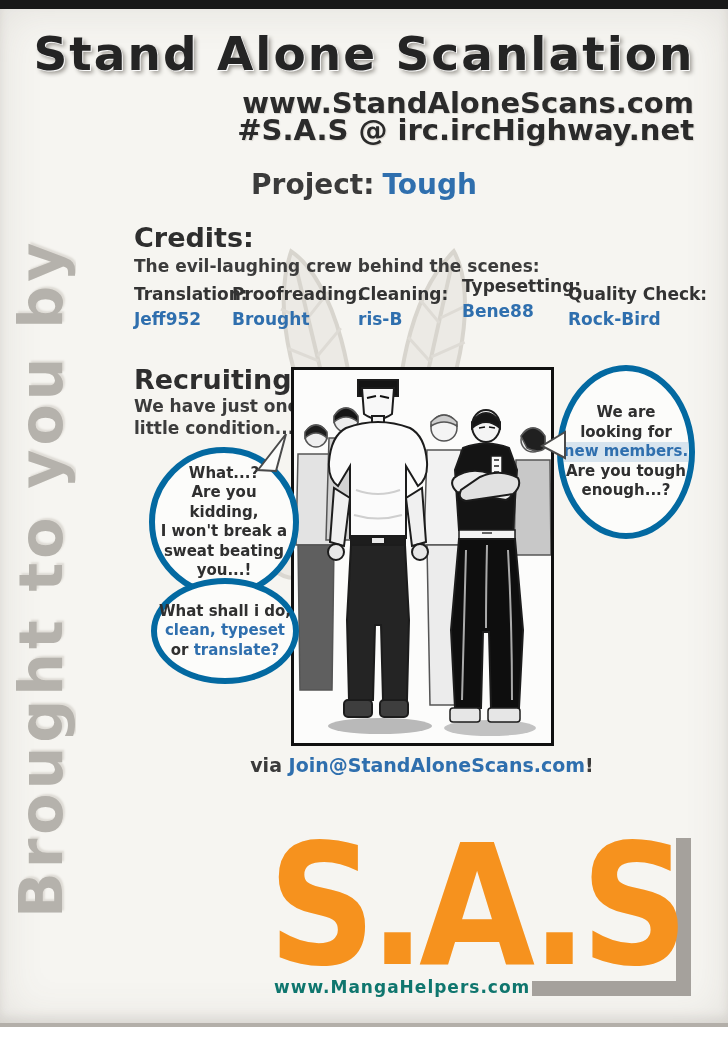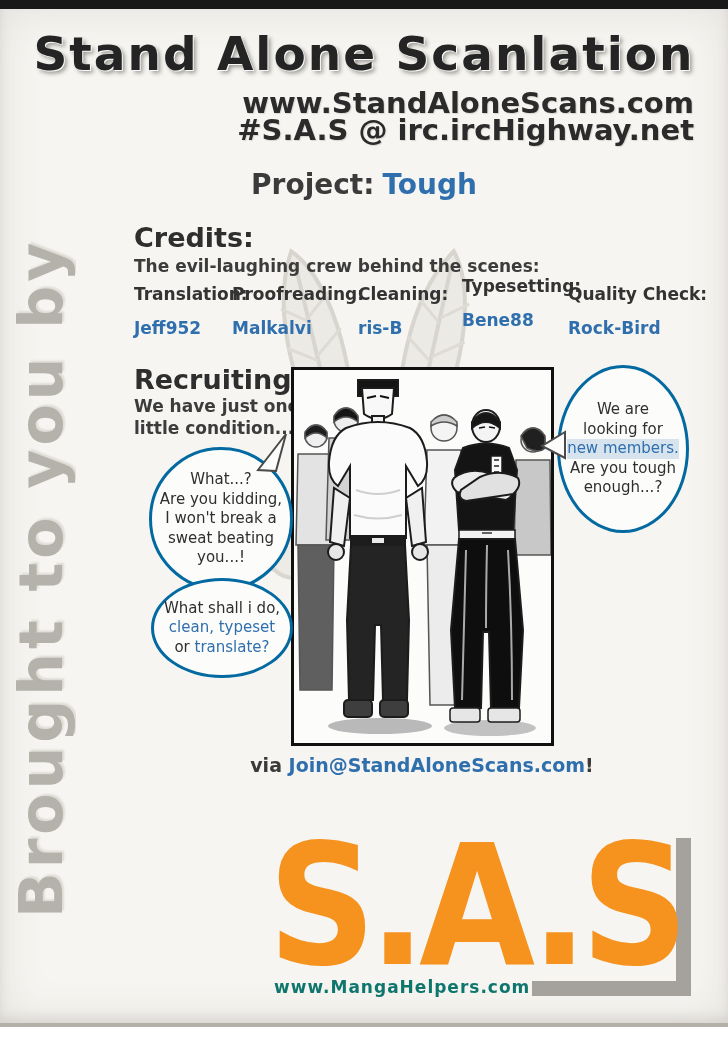--- a/index.html
+++ b/index.html
@@ -21,29 +21,29 @@
   .project-name{color:#2f6fae;margin-left:8px;}
 
   .side-text{left:6px;top:140px;height:876px;width:104px;
     writing-mode:vertical-rl;transform:rotate(180deg);
     font-size:60px;font-weight:bold;color:#b5b2ac;letter-spacing:4px;
     text-shadow:2px 2px 2px #dedbd5;text-align:center;}
 
   .credits-heading,.recruiting-heading{font-size:27px;font-weight:bold;color:#2e2e2e;}
   .credits-sub,.recruit-line{font-size:17px;color:#3c3c3c;font-weight:bold;}
   .role-col{font-size:17px;font-weight:bold;color:#333333;white-space:nowrap;}
-  .role-name{color:#2f6fae;margin-top:14px;}
+  .role-name{color:#2f6fae;margin-top:5px;}
 
   .panel{left:291px;top:367px;width:257px;height:373px;border:3px solid #101010;
     background:#fdfdfc;z-index:2;}
   .panel svg{display:block;}
 
-  .bubble{background:#fcfcfa;border:3px solid #0369a1;border-radius:50%;
+  .bubble{background:#fcfcfa;border:6px solid #0369a1;border-radius:50%;
     display:flex;align-items:center;justify-content:center;text-align:center;
-    font-size:15px;font-weight:normal;color:#2f2f2f;line-height:1.3;z-index:3;}
+    font-size:15px;font-weight:bold;color:#2f2f2f;line-height:1.3;z-index:3;}
   .bubble .blue{color:#2f6fae;}
   .hl{background:rgba(120,165,210,.28);}
   .tail{z-index:4;}
 
   .outro{left:202px;top:752px;width:440px;text-align:center;font-size:19px;
     font-weight:bold;color:#3a3a3a;line-height:1.45;}
   .outro .blue{color:#2f6fae;margin-top:39px;}
 
   .logo{left:268px;top:822px;font-size:150px;font-weight:bold;color:#f6921e;
     letter-spacing:-7px;line-height:1;transform:scaleY(1.12);transform-origin:top left;z-index:2;}
@@ -89,21 +89,21 @@
 
   <div class="credits-heading abs" style="left:134px;top:222px;">Credits:</div>
   <div class="credits-sub abs" style="left:134px;top:256px;">The evil-laughing crew behind the scenes:</div>
 
   <div class="role-col abs" style="left:134px;top:284px;">
     <div>Translation:</div>
     <div class="role-name">Jeff952</div>
   </div>
   <div class="role-col abs" style="left:232px;top:284px;">
     <div>Proofreading:</div>
-    <div class="role-name">Malkalvi</div>
+    <div class="role-name">Brought</div>
   </div>
   <div class="role-col abs" style="left:358px;top:284px;">
     <div>Cleaning:</div>
     <div class="role-name">ris-B</div>
   </div>
   <div class="role-col abs" style="left:462px;top:276px;">
     <div>Typesetting:</div>
     <div class="role-name">Bene88</div>
   </div>
   <div class="role-col abs" style="left:568px;top:284px;">

